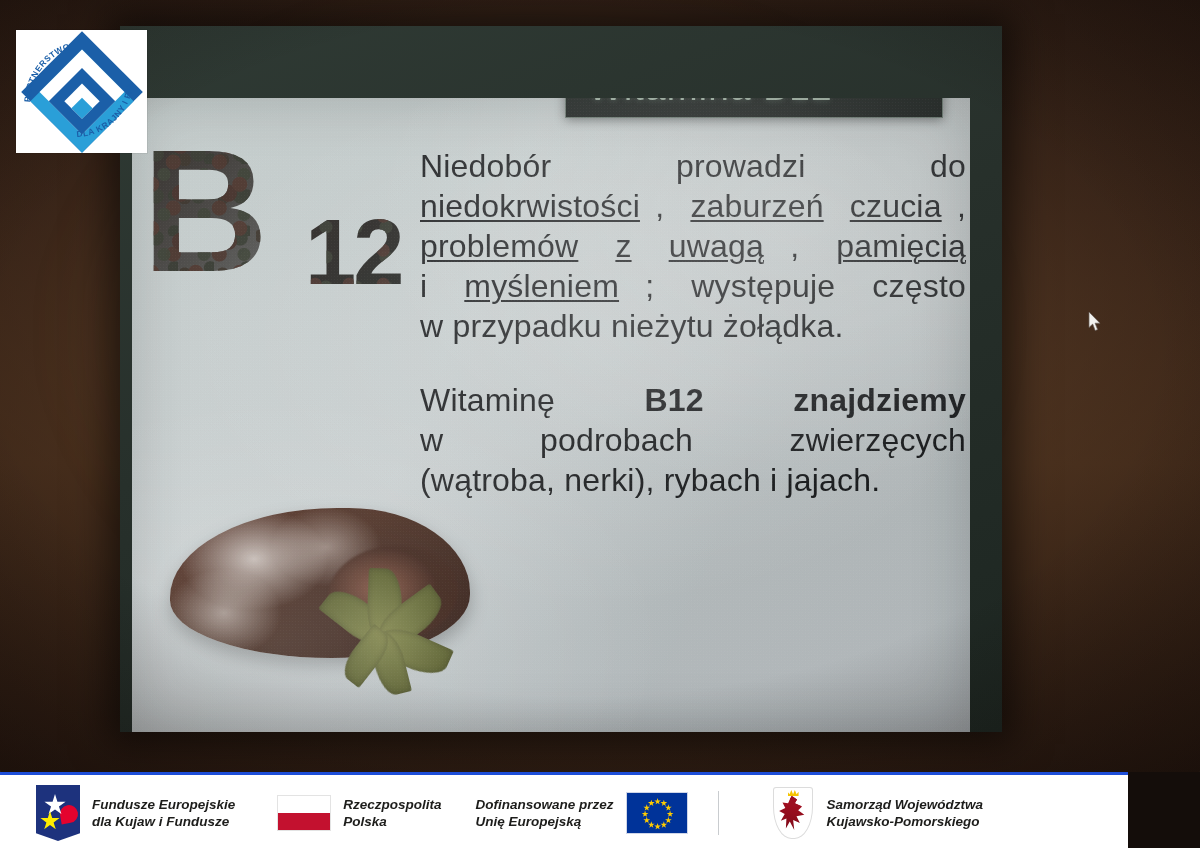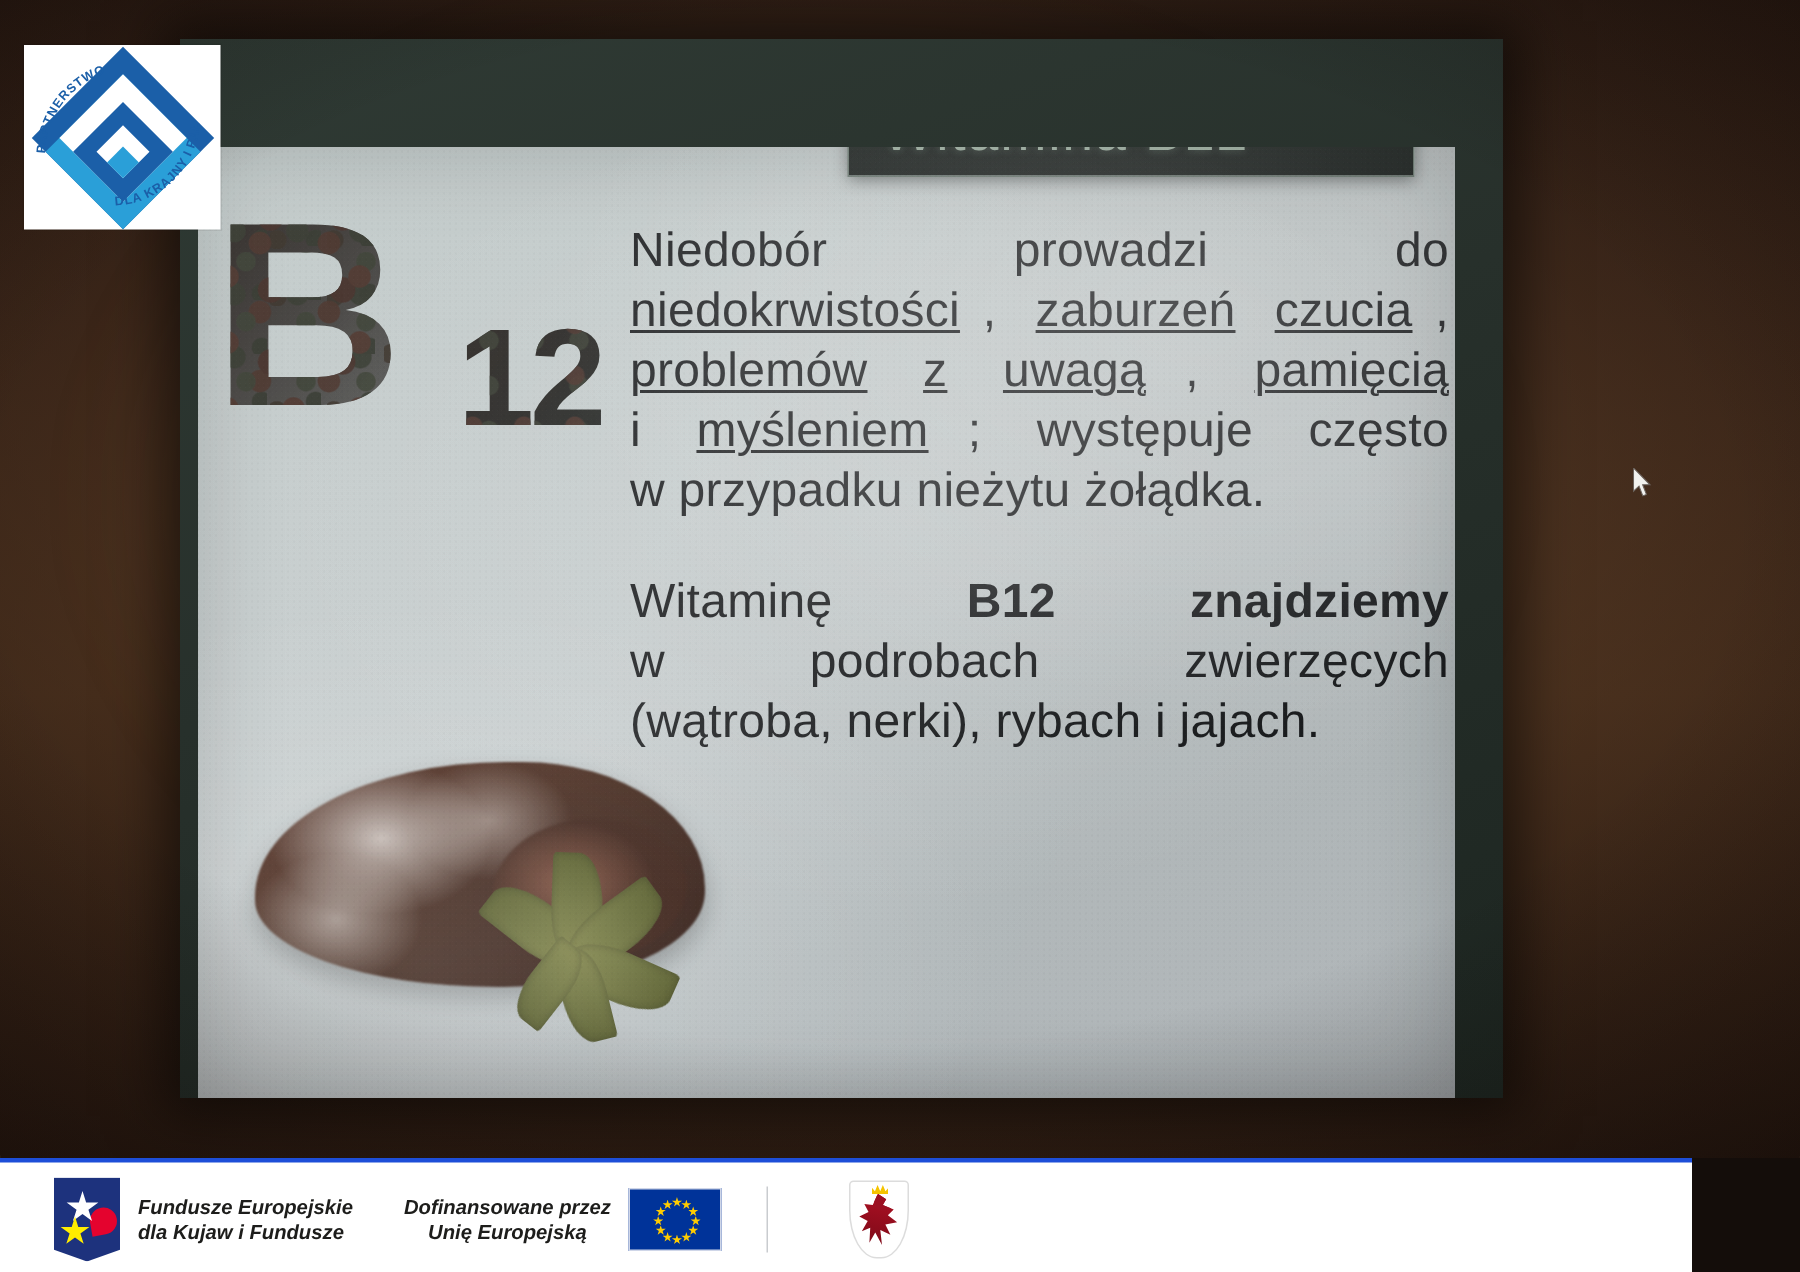--- a/index.html
+++ b/index.html
@@ -217,21 +217,21 @@
     position:absolute; left:0; top:772px; width:1128px; height:76px;
     background:#fff;
     border-top:3px solid #1d4ed8;
     display:flex; align-items:center;font-style:italic;
   }
   .fblock{ display:flex; align-items:center; height:56px; }
   .fb-text{
     font-size:13.5px; font-weight:700; line-height:17px; color:#1d1d1b;
     white-space:nowrap;
   }
-  .fb-text.right{ text-align:center; }
+  .fb-text.right{ text-align:left; }
 
   
   .eufund{ width:44px;height:56px; position:relative; margin:0 12px 0 36px; }
   .eufund .bg{
     position:absolute; inset:0;
     background:#1d327d;
     clip-path:polygon(0 0,100% 0,100% 86%,50% 100%,0 86%);
   }
   .eufund .starw{
     position:absolute; left:8px; top:9px; width:22px;height:22px;
@@ -425,20 +425,30 @@
         <div class="red"></div>
         <div class="starw"></div>
         <div class="stary"></div>
       </div>
       <div class="fb-text">
         <div>Fundusze Europejskie</div>
         <div>dla Kujaw i Fundusze</div>
       </div>
     </div>
 
+    <div class="fblock" style="margin-left:42px;">
+      <div class="plflag">
+        <div class="w"></div>
+        <div class="r"></div>
+      </div>
+      <div class="fb-text">
+        <div>Rzeczpospolita</div>
+        <div>Polska</div>
+      </div>
+    </div>
 
     <div class="fblock" style="margin-left:34px;">
       <div class="fb-text right">
         <div>Dofinansowane przez</div>
         <div>Unię Europejską</div>
       </div>
       <div class="euflag">
           <i style="left: 27.5px; top: 5px;"></i>
           <i style="left: 33.75px; top: 6.67468px;"></i>
           <i style="left: 38.3253px; top: 11.25px;"></i>
@@ -455,15 +465,19 @@
     </div>
 
     <div class="fdiv" style="margin-left:30px;"></div>
 
     <div class="fblock" style="margin-left:28px;">
       <div class="coa">
         <div class="shield"></div>
         <div class="bird"></div>
         <div class="crown"></div>
       </div>
+      <div class="fb-text">
+        <div>Samorząd Województwa</div>
+        <div>Kujawsko-Pomorskiego</div>
+      </div>
     </div>
   </div>
 </div>
 
 </body></html>

